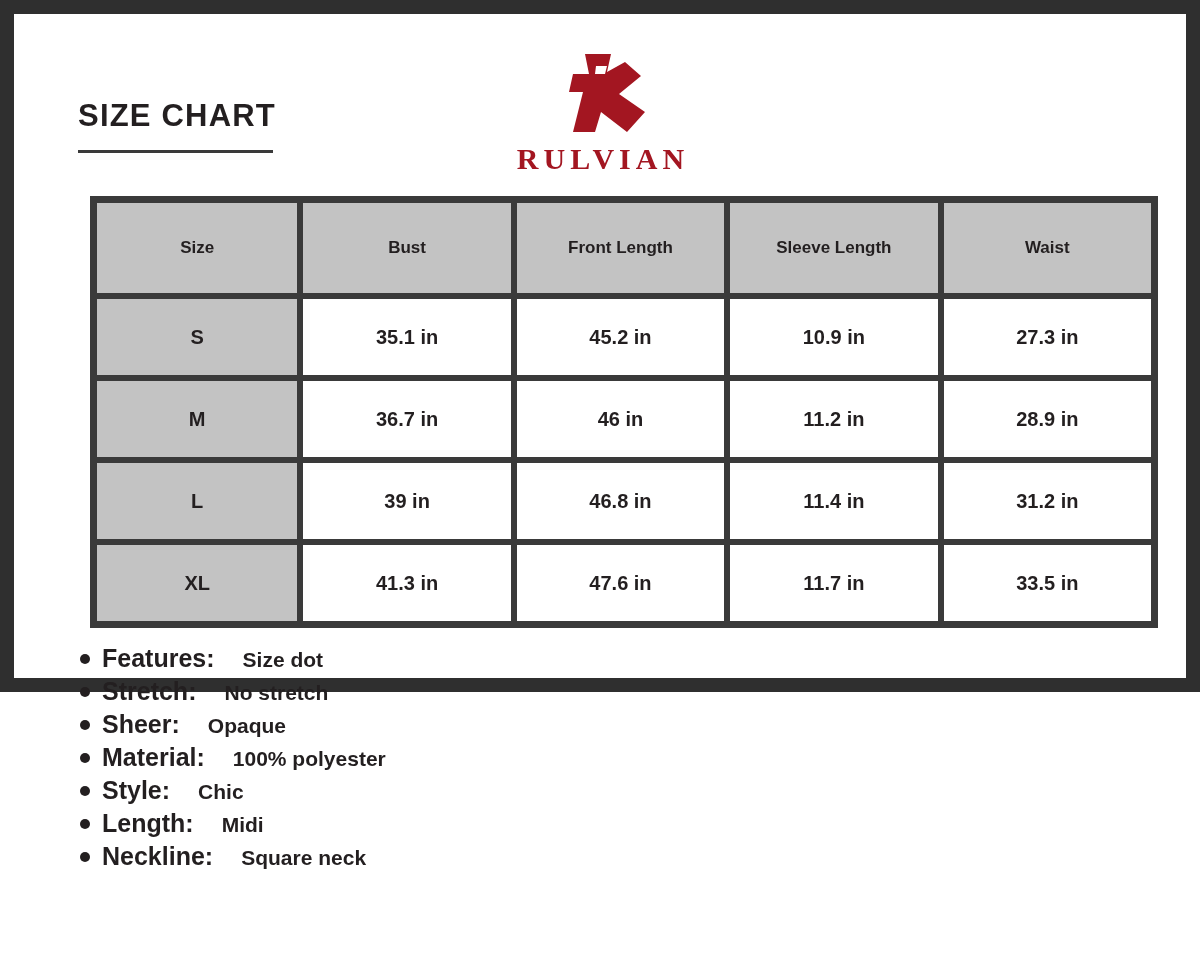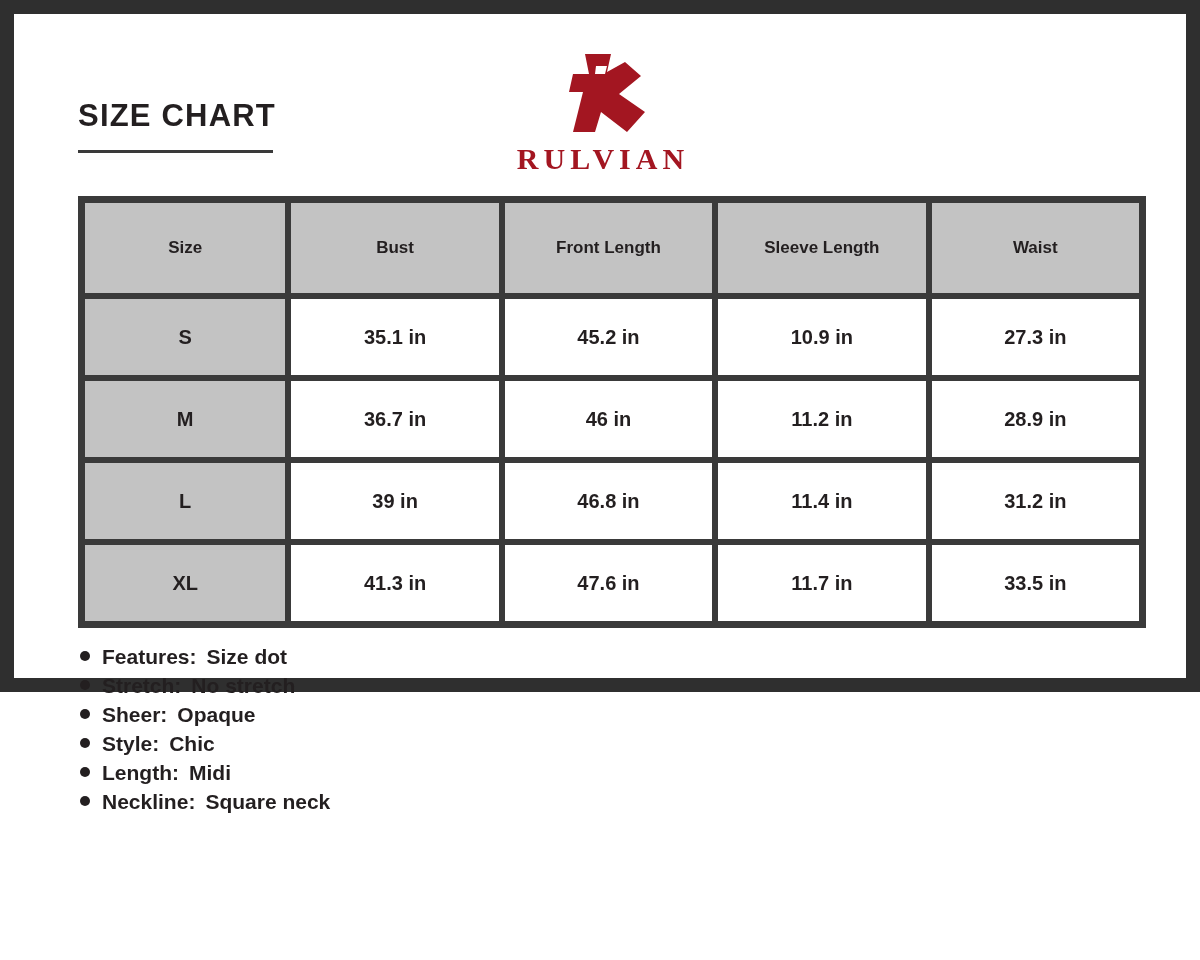--- a/index.html
+++ b/index.html
@@ -75,21 +75,21 @@
     color: #a31621;
     font-family: "Liberation Serif", serif;
   }
 
   
   .size-table {
     margin-top: 10px;
     border-collapse: separate;
     border-spacing: 0;
     width: 1068px;
-    margin-left: 12px;
+    margin-left: 24px;
     background: #3a3a3a;
     border: 4px solid #3a3a3a;
   }
   .size-table td, .size-table th {
     border: 3px solid #3a3a3a;
     text-align: center;
     vertical-align: middle;
     font-size: 17px;
     font-weight: bold;
     color: #231f20;
@@ -131,24 +131,24 @@
     height: 10px;
     border-radius: 50%;
     background: #231f20;
     display: inline-block;
     margin-right: 12px;
     flex: none;
     position: relative;
     top: -3px;
   }
   .feat-label {
-    font-size: 21px;
-    font-weight: bold;
-    color: #231f20;
-    margin-right: 10px;
+    font-size: 25px;
+    font-weight: bold;
+    color: #231f20;
+    margin-right: 28px;
     white-space: nowrap;
   }
   .feat-value {
     font-size: 21px;
     font-weight: bold;
     color: #231f20;
     white-space: nowrap;
   }
 </style>
 </head>
@@ -232,20 +232,25 @@
         <span class="feat-label">Stretch:</span>
         <span class="feat-value">No stretch</span>
       </li>
       <li>
         <span class="bullet"></span>
         <span class="feat-label">Sheer:</span>
         <span class="feat-value">Opaque</span>
       </li>
       <li>
         <span class="bullet"></span>
+        <span class="feat-label">Material:</span>
+        <span class="feat-value">100% polyester</span>
+      </li>
+      <li>
+        <span class="bullet"></span>
         <span class="feat-label">Style:</span>
         <span class="feat-value">Chic</span>
       </li>
       <li>
         <span class="bullet"></span>
         <span class="feat-label">Length:</span>
         <span class="feat-value">Midi</span>
       </li>
       <li>
         <span class="bullet"></span>

